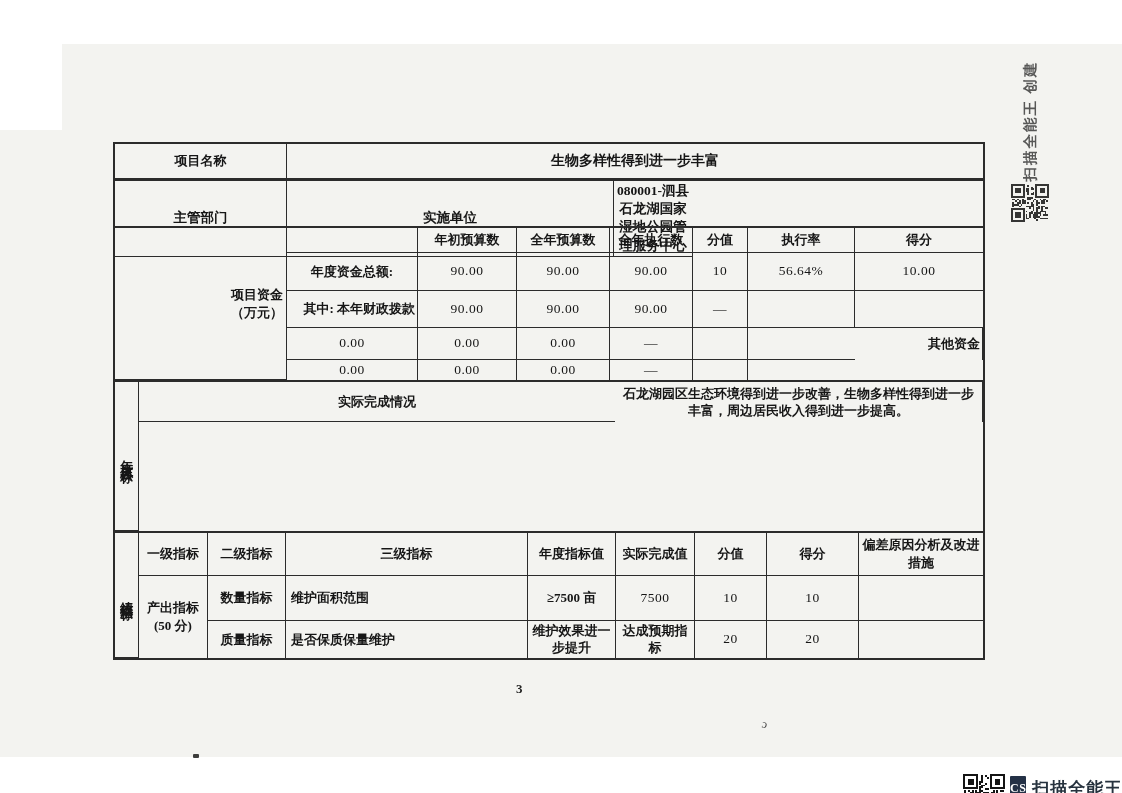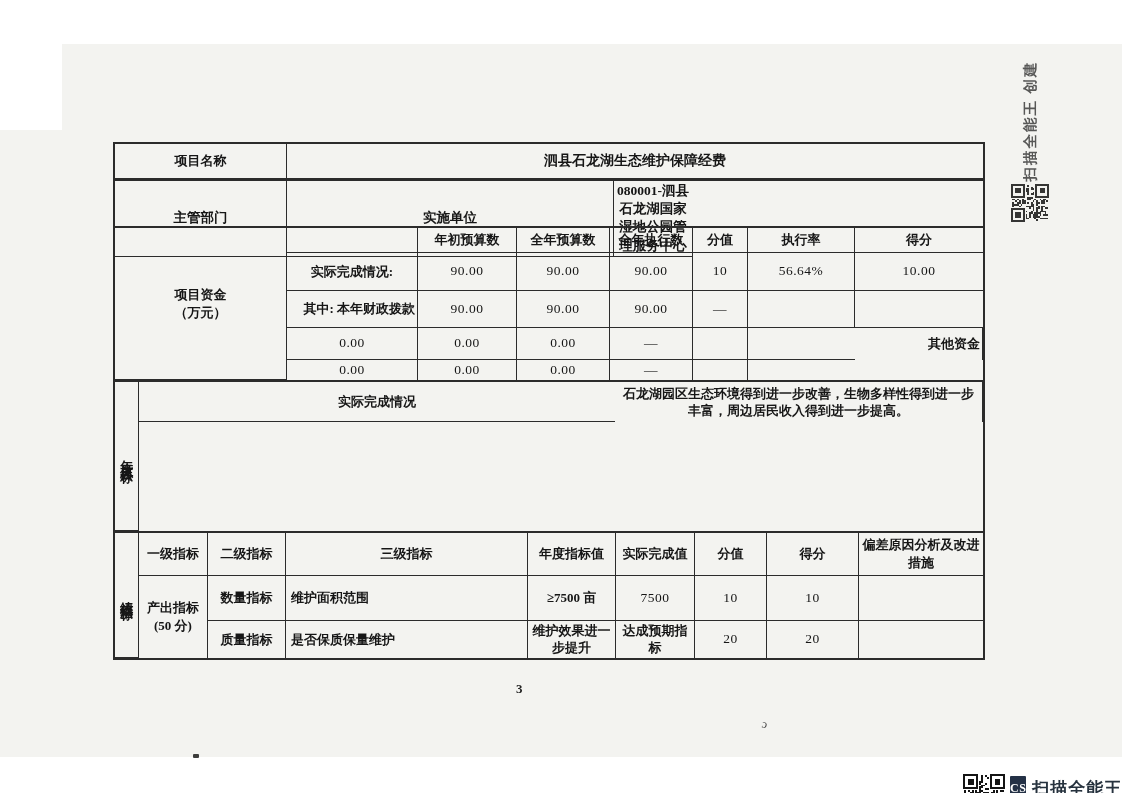--- a/index.html
+++ b/index.html
@@ -58,46 +58,46 @@
 <body>
 
 <div class="page">
   <div class="paper"></div>
   <div class="corner-white"></div>
 
   <div class="tbl">
 
     <div class="band b1">
       <div class="c">项目名称</div>
-      <div class="c nr title">泗县石龙湖生态维护保障经费</div>
+      <div class="c nr title">生物多样性得到进一步丰富</div>
     </div>
 
     <div class="band b2">
       <div class="c">主管部门</div>
       <div class="c">实施单位</div>
       <div class="c nr">080001-泗县石龙湖国家湿地公园管理服务中心</div>
     </div>
 
     <div class="band b3">
-      <div class="c" style="grid-row:1 / span 5;">
+      <div class="c" style="grid-row:1 / span 5;justify-content:flex-end;">
         <span>
           <span>项目资金</span><br>
           <span>（万元）</span>
         </span>
       </div>
 
       <div class="c"></div>
       <div class="c">年初预算数</div>
       <div class="c">全年预算数</div>
       <div class="c">全年执行数</div>
       <div class="c">分值</div>
       <div class="c">执行率</div>
       <div class="c nr">得分</div>
 
-      <div class="c">实际完成情况:</div>
+      <div class="c">年度资金总额:</div>
       <div class="c num">90.00</div>
       <div class="c num">90.00</div>
       <div class="c num">90.00</div>
       <div class="c num">10</div>
       <div class="c num">56.64%</div>
       <div class="c nr num">10.00</div>
 
       <div class="c right">其中: 本年财政拨款</div>
       <div class="c num">90.00</div>
       <div class="c num">90.00</div>

